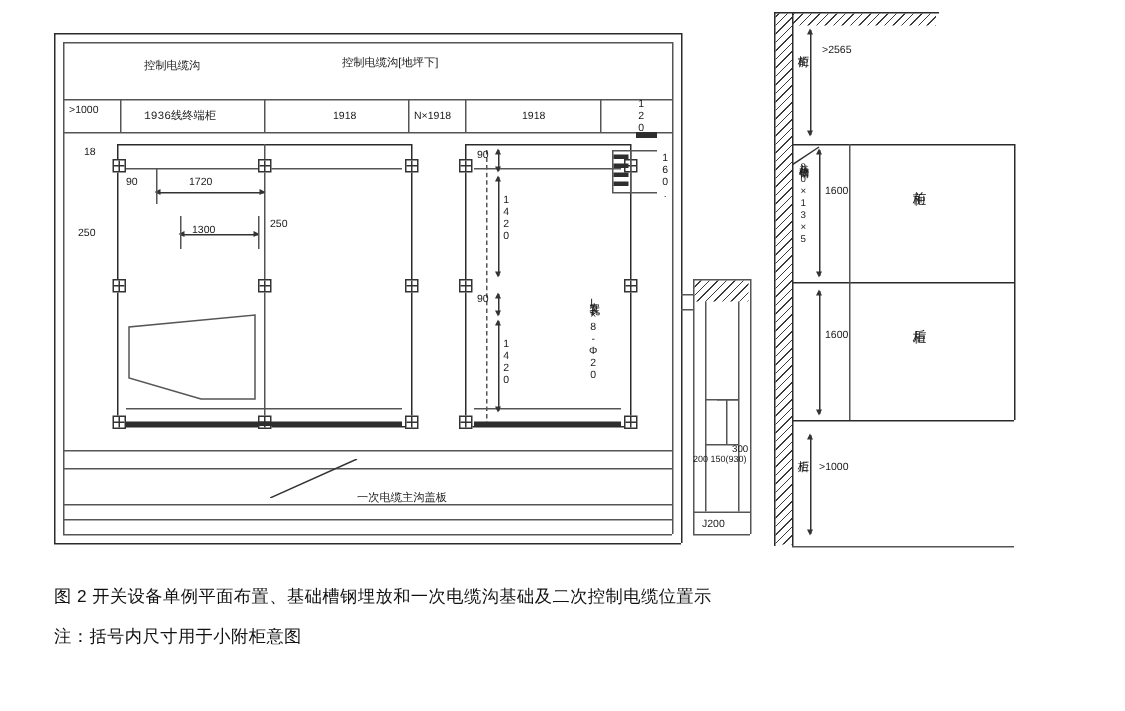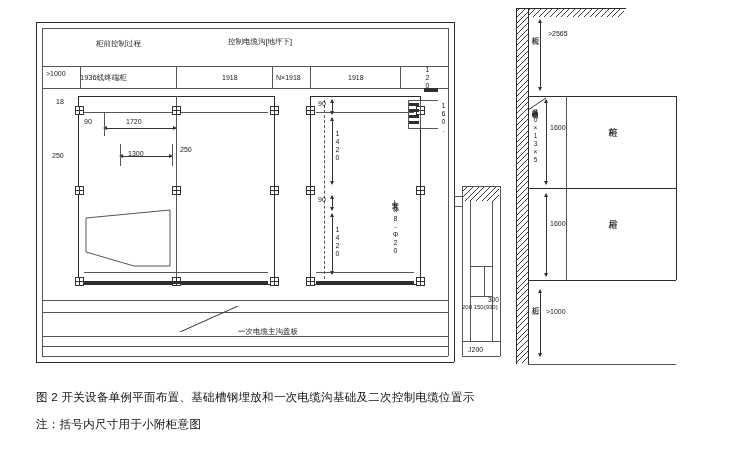--- a/index.html
+++ b/index.html
@@ -225,24 +225,24 @@
   <div class="arrowvert" style="left:546px;top:194px;height:82px;"></div>
   <div class="arrowvert" style="left:540px;top:20px;height:70px;"></div>
   <div class="arrowvert" style="left:540px;top:290px;height:66px;"></div>
 
   <div style="position:absolute;left:528px;top:96px;width:20px;height:14px;">
     <svg width="20" height="14">
         <line x1="0" y1="14" x2="18" y2="2" stroke="#333" stroke-width="1"></line>
       </svg>
   </div>
 
-  <div class="lbl cn" style="left:96px;top:40px;">柜前控制过程</div>
+  <div class="lbl cn" style="left:96px;top:40px;">控制电缆沟</div>
   <div class="lbl cn" style="left:228px;top:38px;">控制电缆沟[地坪下]</div>
   <div class="lbl" style="left:46px;top:70px;">&gt;1000</div>
-  <div class="lbl cn" style="left:80px;top:74px;">1936线终端柜</div>
+  <div class="lbl cn" style="left:96px;top:74px;font-family:Liberation Mono, monospace;">1936线终端柜</div>
   <div class="lbl" style="left:222px;top:74px;">1918</div>
   <div class="lbl" style="left:276px;top:74px;">N×1918</div>
   <div class="lbl" style="left:348px;top:74px;">1918</div>
   <div class="lbl" style="left:56px;top:98px;">18</div>
   <div class="lbl" style="left:84px;top:118px;">90</div>
   <div class="lbl" style="left:126px;top:118px;">1720</div>
   <div class="lbl" style="left:52px;top:152px;">250</div>
   <div class="lbl" style="left:128px;top:150px;">1300</div>
   <div class="lbl" style="left:180px;top:146px;">250</div>
   <div class="lbl" style="left:318px;top:100px;">90</div>

